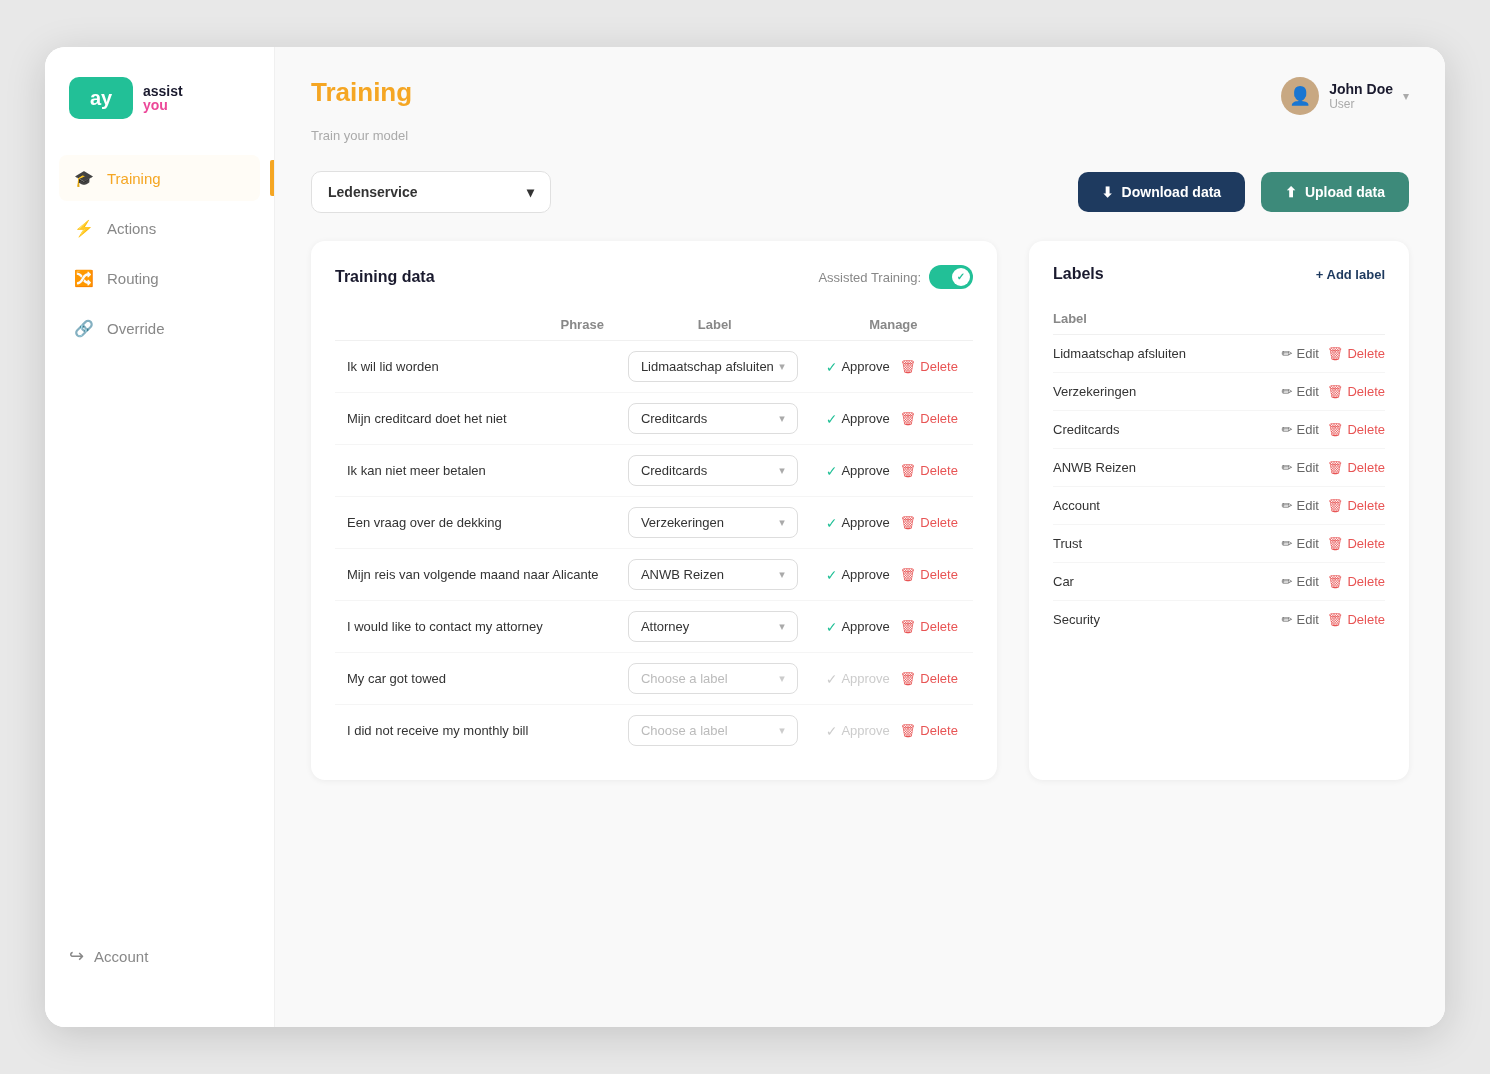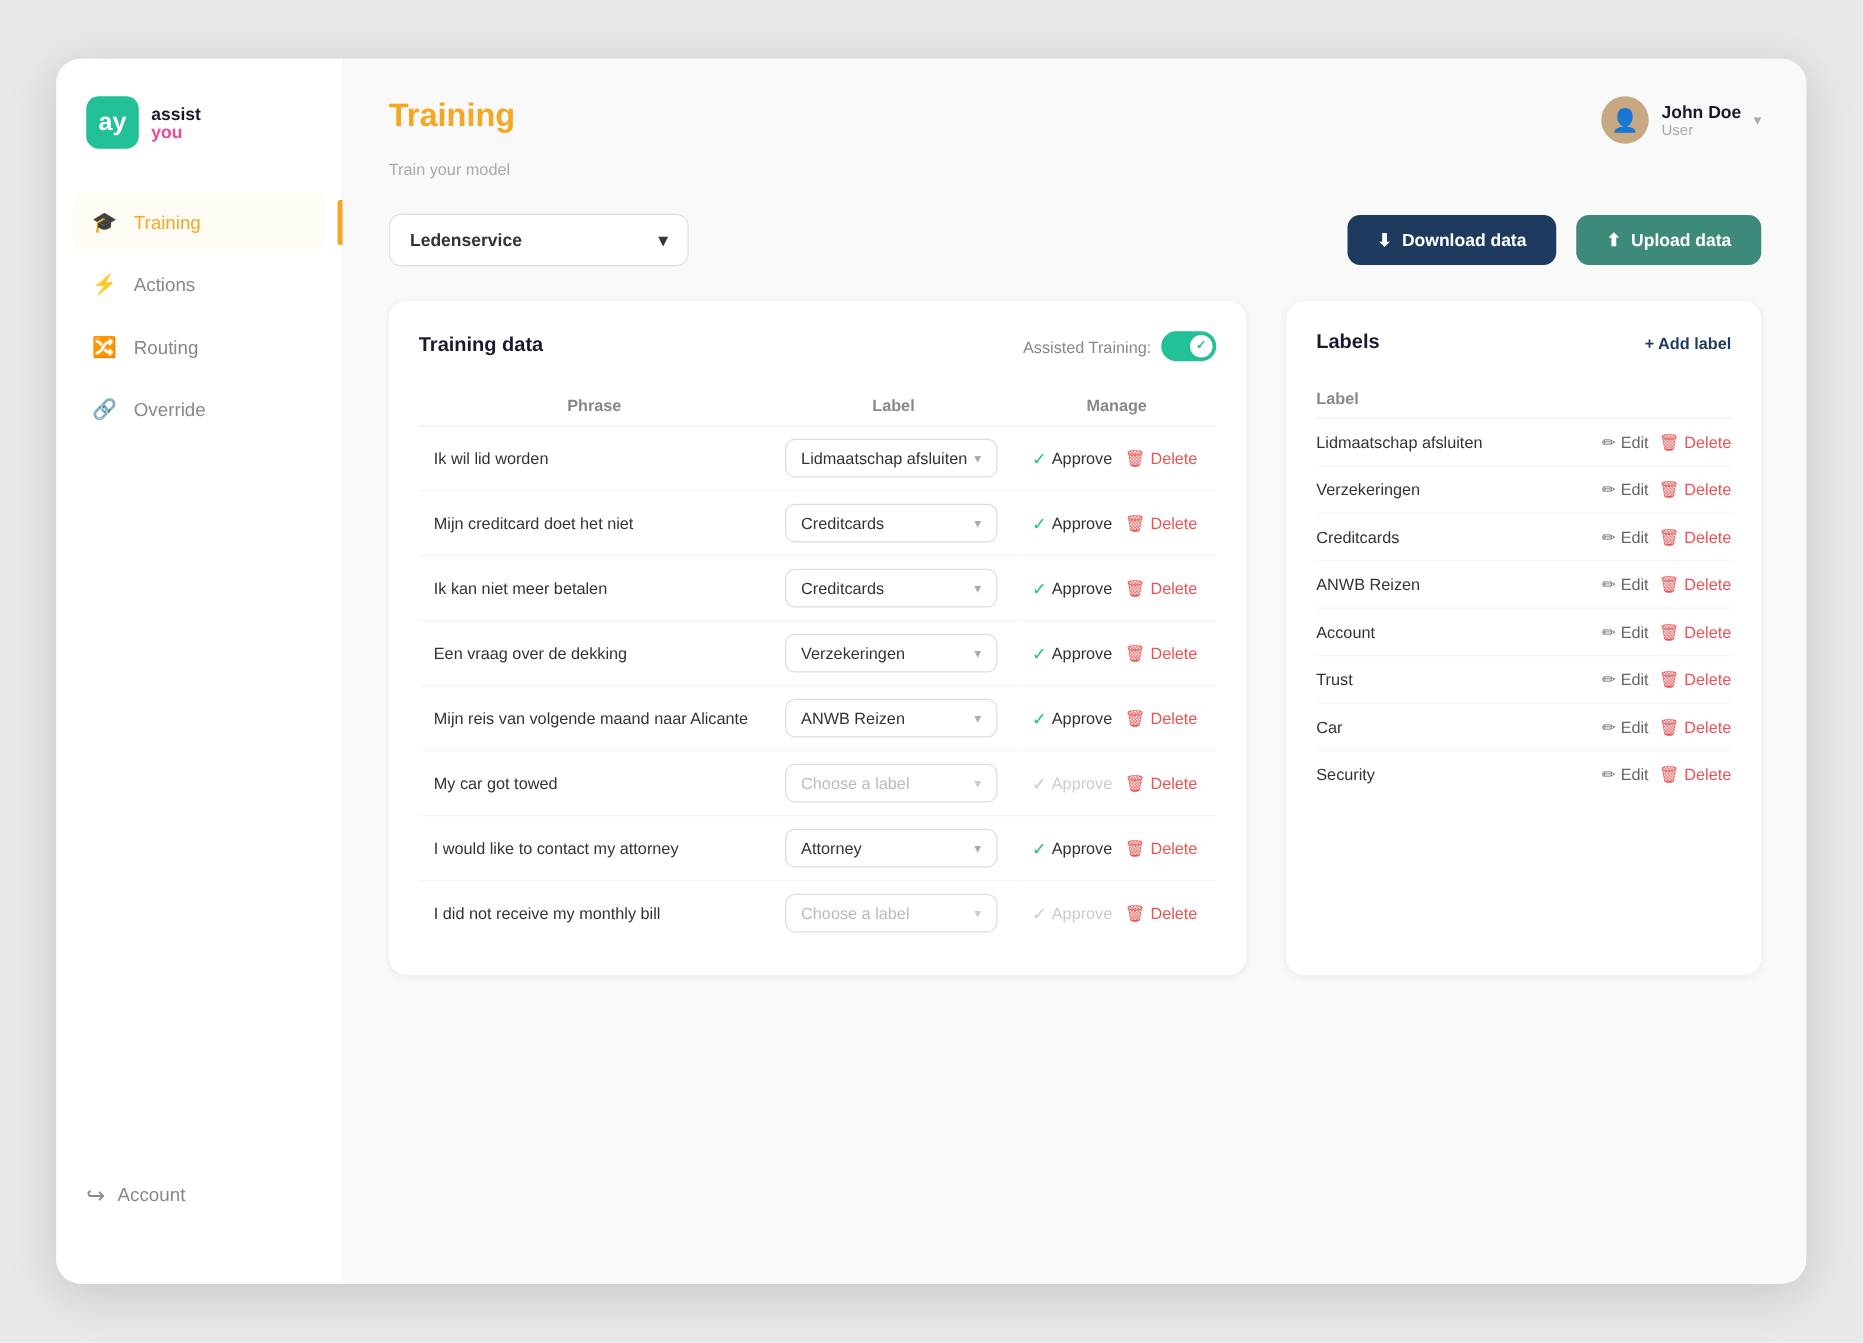--- a/index.html
+++ b/index.html
@@ -31,21 +31,21 @@
       padding: 30px 0;
       flex-shrink: 0;
     }
     .logo-area {
       display: flex;
       align-items: center;
       gap: 10px;
       padding: 0 24px 36px 24px;
     }
     .logo-icon {
-      width: 42px;
+      width: 64px;
       height: 42px;
       background: #22c097;
       border-radius: 10px;
       display: flex;
       align-items: center;
       justify-content: center;
       color: white;
       font-size: 20px;
       font-weight: bold;
     }
@@ -276,21 +276,21 @@
       font-weight: bold;
       line-height: 18px;
       text-align: center;
     }
     
     .data-table {
       width: 100%;
       border-collapse: collapse;
     }
     .data-table th {
-      text-align: center;
+      text-align: right;
       font-size: 13px;
       font-weight: 600;
       color: #888;
       padding: 8px 12px;
       border-bottom: 1px solid #f0f0f0;
     }
     .data-table td {
       padding: 10px 12px;
       border-bottom: 1px solid #f5f5f5;
       font-size: 13px;
@@ -604,51 +604,51 @@
                       <span>Approve</span>
                     </button>
                     <button class="delete-btn">
                       <span>🗑</span>
                       <span>Delete</span>
                     </button>
                   </div>
                 </td>
               </tr>
               <tr>
+                <td>I would like to contact my attorney</td>
+                <td>
+                  <div class="label-select">
+                    <span>Attorney</span>
+                    <span style="color:#aaa;font-size:11px;">▾</span>
+                  </div>
+                </td>
+                <td>
+                  <div class="manage-cell">
+                    <button class="approve-btn">
+                      <span class="check-icon">✓</span>
+                      <span>Approve</span>
+                    </button>
+                    <button class="delete-btn">
+                      <span>🗑</span>
+                      <span>Delete</span>
+                    </button>
+                  </div>
+                </td>
+              </tr>
+              <tr>
                 <td>My car got towed</td>
                 <td>
                   <div class="label-select placeholder">
                     <span>Choose a label</span>
                     <span style="color:#ccc;font-size:11px;">▾</span>
                   </div>
                 </td>
                 <td>
                   <div class="manage-cell">
                     <button class="approve-btn disabled">
-                      <span class="check-icon">✓</span>
-                      <span>Approve</span>
-                    </button>
-                    <button class="delete-btn">
-                      <span>🗑</span>
-                      <span>Delete</span>
-                    </button>
-                  </div>
-                </td>
-              </tr>
-              <tr>
-                <td>I would like to contact my attorney</td>
-                <td>
-                  <div class="label-select">
-                    <span>Attorney</span>
-                    <span style="color:#aaa;font-size:11px;">▾</span>
-                  </div>
-                </td>
-                <td>
-                  <div class="manage-cell">
-                    <button class="approve-btn">
                       <span class="check-icon">✓</span>
                       <span>Approve</span>
                     </button>
                     <button class="delete-btn">
                       <span>🗑</span>
                       <span>Delete</span>
                     </button>
                   </div>
                 </td>
               </tr>

